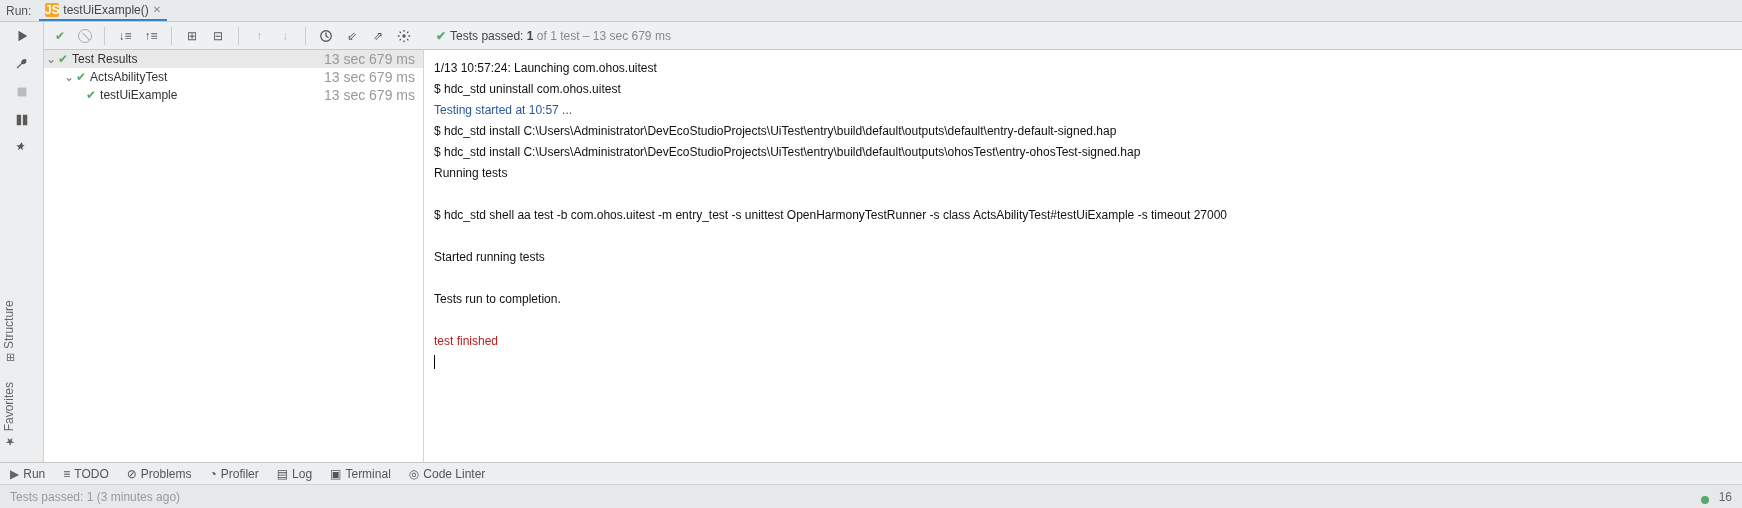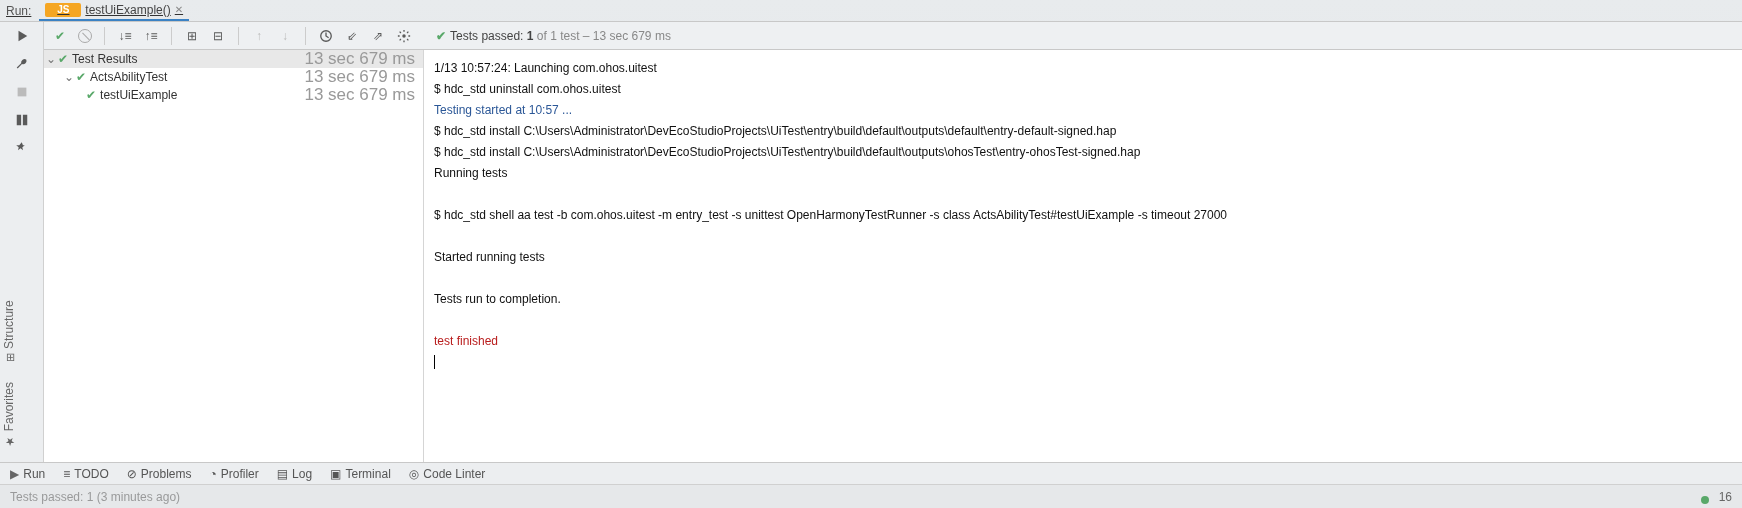--- a/index.html
+++ b/index.html
@@ -1,41 +1,41 @@
 <!DOCTYPE html>
 <html><head>
 <meta charset="utf-8">
 <style>
 * { margin:0; padding:0; box-sizing:border-box; font-family:"Segoe UI",Arial,sans-serif; font-size:12px; }
 body { background:#f2f2f2; color:#333; overflow:hidden; }
 .root { display:flex; flex-direction:column; height:508px; width:1742px; background:linear-gradient(#e8ebed,#dde1e4); }
-.tabrow { display:flex; align-items:center; height:22px; border-bottom:1px solid #c8c8c8; padding-left:6px; gap:8px;text-decoration:underline; }
+.tabrow { display:flex; align-items:center; height:22px; border-bottom:1px solid #c8c8c8; padding-left:6px; gap:8px; }
 .tabrow .label { color:#555; }
 .tab { display:flex; align-items:center; gap:4px; padding:2px 6px; border-bottom:2px solid #3b82c4; color:#444; }
-.tab .jsicon { width:36px; height:14px; background:#f5a623; border-radius:2px; color:#fff; font-size:10px; font-weight:bold; display:flex; align-items:center; justify-content:center; }
+.tab .jsicon { width:14px; height:14px; background:#f5a623; border-radius:2px; color:#fff; font-size:12px; font-weight:bold; display:flex; align-items:center; justify-content:center; }
 .tab .close { color:#888; font-size:10px; }
 .main { display:flex; flex:1; min-height:0; }
 .leftgutter { width:44px; display:flex; flex-direction:column; align-items:center; padding-top:6px; gap:12px; border-right:1px solid #d0d0d0; background:#eceef0; }
 .leftgutter .icon { width:16px; height:16px; display:flex; align-items:center; justify-content:center; color:#5a5a5a; }
 .play { color:#59a869; }
 .content { flex:1; display:flex; flex-direction:column; min-width:0; }
 .toolbar { height:28px; display:flex; align-items:center; border-bottom:1px solid #c8c8c8; padding:0 8px; gap:10px; background:#eef0f2; }
 .toolbar .sep { width:1px; height:18px; background:#ccc; margin:0 2px; }
 .toolbar .tb { width:16px; height:16px; display:flex; align-items:center; justify-content:center; color:#5a5a5a; }
 .toolbar .check { color:#59a869; }
 .toolbar .passed { display:flex; align-items:center; gap:4px; color:#444; margin-left:14px; }
 .toolbar .passed .g { color:#59a869; font-weight:bold; }
 .toolbar .passed .dim { color:#888; }
 .body { flex:1; display:flex; min-height:0; }
 .tree { width:380px; border-right:1px solid #d5d5d5; background:#fff; display:flex; flex-direction:column; }
 .tree-row { display:flex; align-items:center; height:18px; padding-right:8px; }
 .tree-row .arrow { width:14px; color:#777; text-align:center; }
 .tree-row .chk { color:#59a869; margin-right:4px; }
 .tree-row .name { flex:1; }
-.tree-row .time { color:#999; font-size:17px; }
+.tree-row .time { color:#999; font-size:14px; }
 .tree-row.root-row { background:#e8e8e8; font-weight:500; }
 .tree-row.lvl1 { padding-left:18px; }
 .tree-row.lvl2 { padding-left:42px; }
 .console { flex:1; background:#fff; padding:8px 10px; font-family:Consolas,"Courier New",monospace; font-size:13px; line-height:20px; color:#222; overflow:auto; white-space:pre; }
 .console .blue { color:#2b5797; }
 .console .dark { color:#111; }
 .console .red { color:#b91c1c; }
 .cursor { display:inline-block; width:1px; height:14px; background:#000; vertical-align:middle; }
 .sidebars { position:absolute; left:0; top:0; bottom:0; width:18px; display:flex; flex-direction:column; justify-content:flex-end; align-items:center; gap:20px; padding-bottom:60px; pointer-events:none; }
 .sidelbl { writing-mode:vertical-rl; transform:rotate(180deg); color:#666; font-size:11px; display:flex; align-items:center; gap:4px; }

